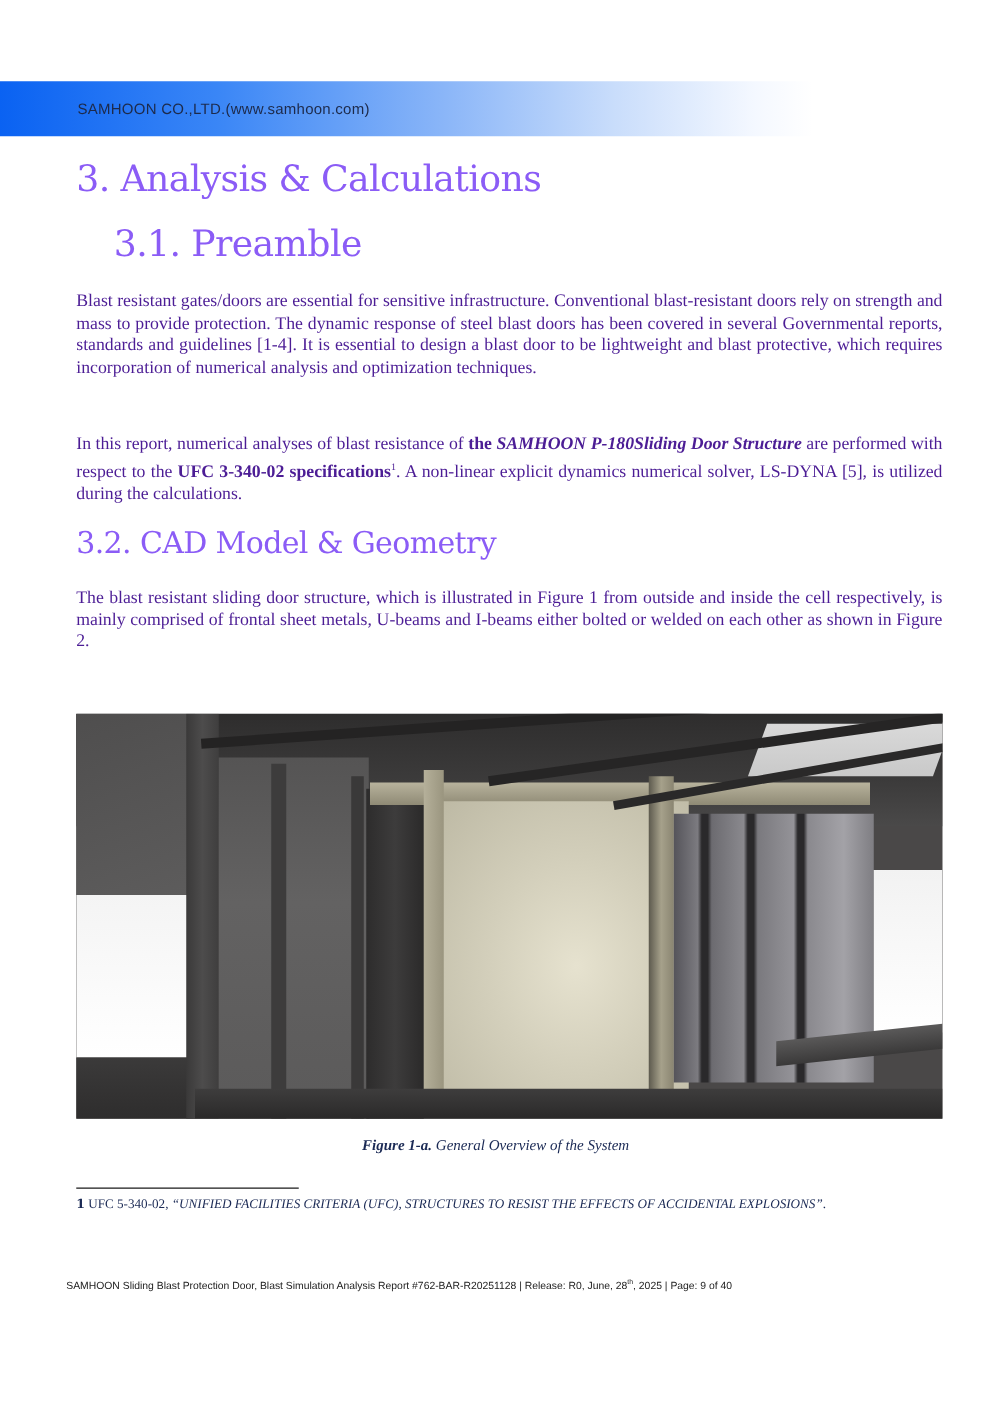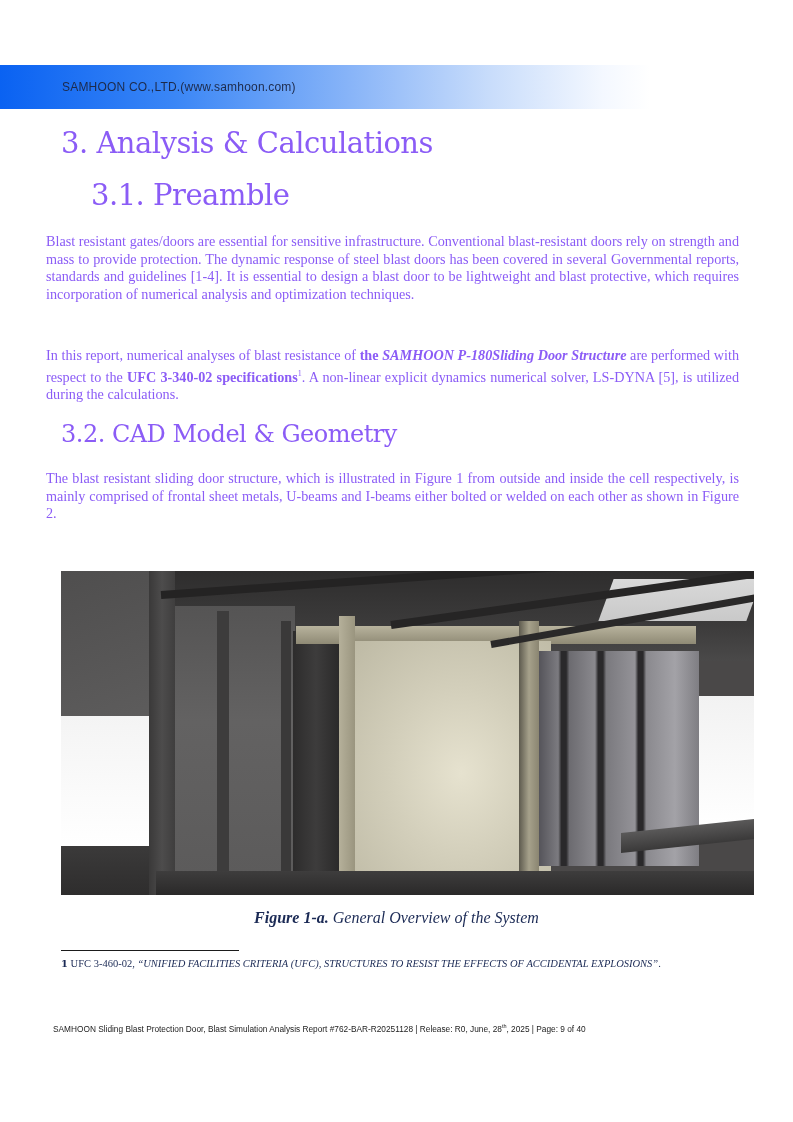--- a/index.html
+++ b/index.html
@@ -10,37 +10,37 @@
   }
   .header-text {
     position: absolute; left: 62px; top: 80px; font-family: "Liberation Sans", "DejaVu Sans", sans-serif;
     font-size: 12px; color: #1d2a4a; letter-spacing: 0.2px; white-space: nowrap;
   }
   h1, h2 { margin: 0; font-weight: normal; color: #8b5cf6; position: absolute; left: 61px; white-space: nowrap; font-family: "DejaVu Serif", "Liberation Serif", serif; letter-spacing: -0.5px; }
   .h-main { top: 126px; font-size: 29px; }
   .h-pre { top: 178px; font-size: 29px; margin-left: 30px; }
   .h-cad { top: 420px; font-size: 24px; }
   .para {
-    position: absolute; left: 46px; width: 693px; font-size: 14.2px; line-height: 17.6px;
-    color: #8b5cf6; text-align: justify; font-family: "Liberation Serif", "DejaVu Serif", serif;
+    position: absolute; left: 61px; width: 693px; font-size: 14.2px; line-height: 17.6px;
+    color: #4c1d95; text-align: justify; font-family: "Liberation Serif", "DejaVu Serif", serif;
   }
   .p1 { top: 233px; }
   .p2 { top: 347px; }
   .p3 { top: 470px; }
   .bi { font-weight: bold; font-style: italic; }
   .b { font-weight: bold; }
   sup { font-size: 8px; }
   .figure {
     position: absolute; left: 61px; top: 571px; width: 693px; height: 324px; overflow: hidden;
     background: #4a4848;
   }
   .fig-layer { position: absolute; }
   .caption {
     position: absolute; left: 0; width: 793px; top: 909px; text-align: center;
-    font-size: 16px; font-style: italic; color: #1b2a55; font-family: "Liberation Serif", "DejaVu Serif", serif;
+    font-size: 12px; font-style: italic; color: #1b2a55; font-family: "Liberation Serif", "DejaVu Serif", serif;
   }
   .caption .b { font-weight: bold; }
   .fn-rule { position: absolute; left: 61px; top: 950px; width: 178px; height: 1px; background: #1b1b1b; }
   .footnote {
     position: absolute; left: 61px; top: 957px; width: 693px; font-size: 10.5px; line-height: 14px;
     text-align: justify; color: #1b2a55; font-family: "Liberation Serif", "DejaVu Serif", serif;
   }
   .footnote .num { font-weight: bold; font-family: "DejaVu Serif", serif; font-size: 10px; }
   .footnote .it { font-style: italic; }
   .footer {
@@ -100,15 +100,15 @@
   <div class="fig-layer" style="left:330px;top:50px;width:370px;height:8px;background:#262525;transform:rotate(-8deg);transform-origin:left;"></div>
   <div class="fig-layer" style="left:430px;top:70px;width:270px;height:7px;background:#2a2929;transform:rotate(-10deg);transform-origin:left;"></div>
 
   <div class="fig-layer" style="left:95px;top:300px;width:598px;height:24px;background:linear-gradient(180deg,#3e3d3d,#2a2929);"></div>
   <div class="fig-layer" style="left:560px;top:255px;width:133px;height:20px;background:linear-gradient(180deg,#5a5959,#3a3939);transform:skewY(-6deg);"></div>
 </div>
 
 <div class="caption"><span class="b">Figure 1-a.</span><span> General Overview of the System</span></div>
 
 <div class="fn-rule"></div>
-<div class="footnote"><span class="num">1</span><span> UFC 3-460-02, </span><span class="it">“UNIFIED FACILITIES CRITERIA (UFC), STRUCTURES TO RESIST THE EFFECTS OF ACCIDENTAL EXPLOSIONS”</span><span>.</span></div>
+<div class="footnote"><span class="num">1</span><span> UFC 5-340-02, </span><span class="it">“UNIFIED FACILITIES CRITERIA (UFC), STRUCTURES TO RESIST THE EFFECTS OF ACCIDENTAL EXPLOSIONS”</span><span>.</span></div>
 
 <div class="footer"><span>SAMHOON Sliding Blast Protection Door, Blast Simulation Analysis Report #762-BAR-R20251128 | Release: R0, June, 28</span><sup>th</sup><span>, 2025 | Page:  9 of 40</span></div>
 
 </body></html>

